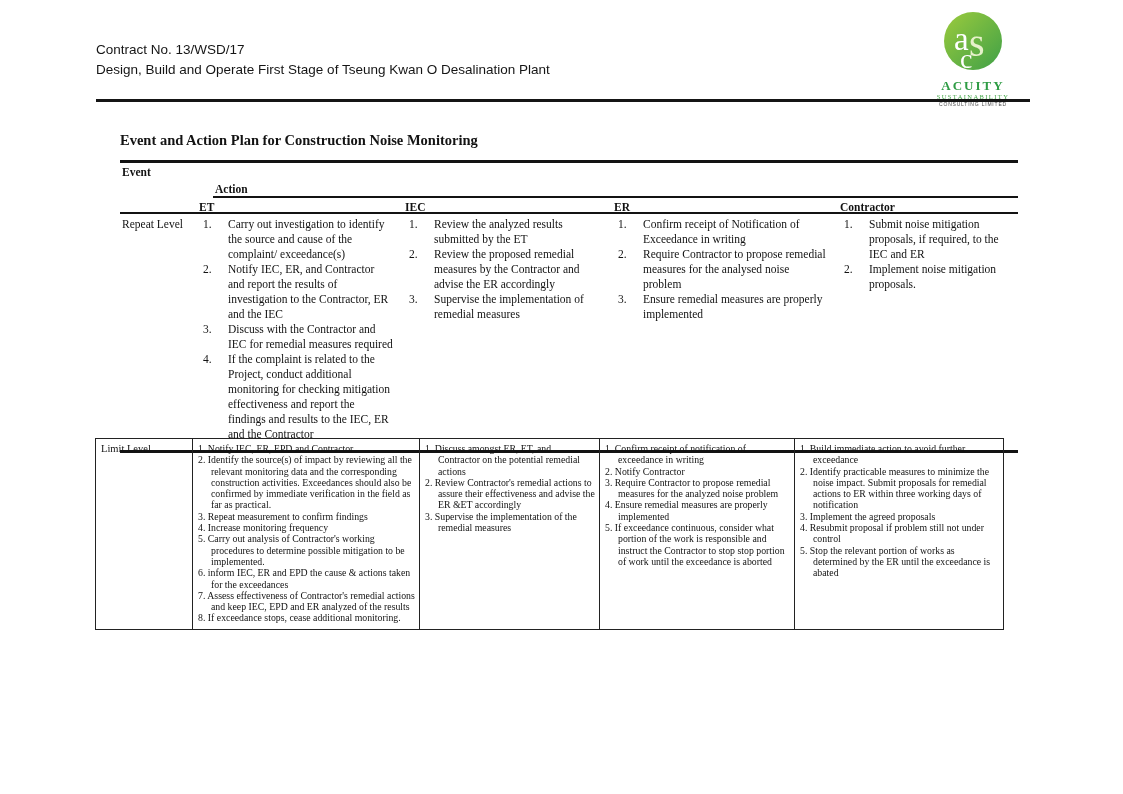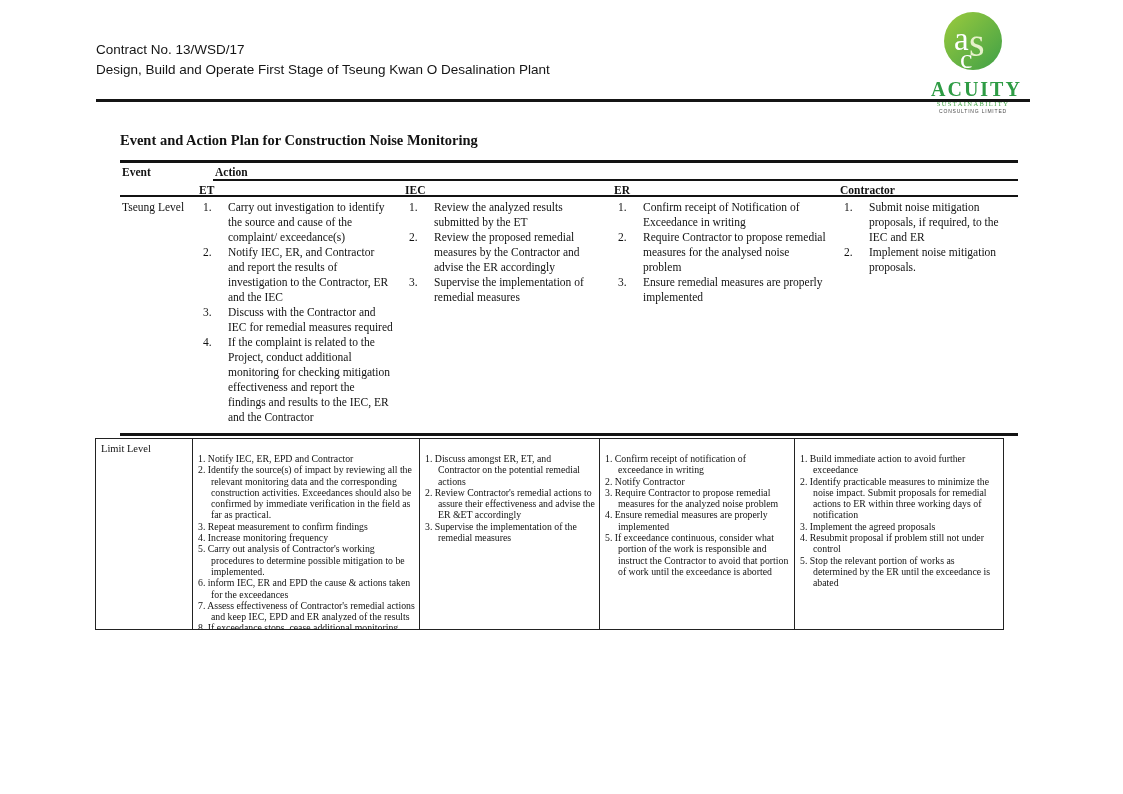--- a/index.html
+++ b/index.html
@@ -24,21 +24,21 @@
   }
 
   
   .logo {
     position:absolute; left:931px; top:10px; width:84px;
     text-align:center; line-height:1;
   }
   .logo-name {
     margin-top:2px;
     font-family:"Liberation Serif", serif;
-    font-size:20px; letter-spacing:2px; color:#2f9c45; font-weight:bold;
+    font-size:13px; letter-spacing:2px; color:#2f9c45; font-weight:bold;
   }
   .logo-tagline {
     margin-top:2px;
     font-family:"Liberation Serif", serif;
     font-size:6.5px; letter-spacing:1.4px; color:#44a648;
   }
   .logo-subtitle {
     margin-top:1.5px;
     font-family:"Liberation Sans", sans-serif;
     font-size:5px; letter-spacing:0.8px; color:#4a4a4a;
@@ -51,41 +51,41 @@
   }
 
   
   .t1 {
     position:absolute; left:120px; top:160px; width:898px;
     border-top:3px solid #131313; border-bottom:3px solid #131313;
     font-size:11.5px; line-height:15px;
   }
   .t1-row1 { display:grid; grid-template-columns:77px 1fr;gap:16px; }
   .t1-row1 .cell { padding:2px 2px 1px; font-weight:bold; height:18px; }
-  .t1-row1 .action-h { border-bottom:2px solid #131313; }
+  .t1-row1 .action-h { border-bottom:2px solid #131313;margin-top:17px; }
   .t1-cols { grid-template-columns:77px 206px 209px 226px 180px; }
   .t1-row2 { display:grid; border-bottom:2px solid #131313; }
   .t1-row2 .cell { padding:2px 2px 1px; font-weight:bold; height:14px; }
   .t1-body { display:grid; min-height:214px; padding:3px 0 8px; }
   .t1-body .cell { padding:0 10px 0 2px; }
   .t1-list { list-style:none; counter-reset:n; }
   .t1-list li { counter-increment:n; position:relative; padding-left:29px; }
   .t1-list li::before { content:counter(n) "."; position:absolute; left:4px; }
 
   
   .t2 {
     position:absolute; left:95px; top:438px; width:909px; height:192px;
     border:1.7px solid #222;
     display:grid; grid-template-columns:96px 227px 180px 195px 211px;
     font-size:9.8px; line-height:11.3px;
   }
   .t2 .cell { padding:4px 4px 2px 5px; overflow:hidden; }
   .t2 .cell + .cell { border-left:1.2px solid #222; }
   .t2 .row-label { font-size:10.5px; }
-  .t2-list { list-style:none; counter-reset:n;margin-top:10px; }
+  .t2-list { list-style:none; counter-reset:n; }
   .t2-list li { counter-increment:n; padding-left:13px; text-indent:-13px; }
   .t2-list li::before { content:counter(n) ". "; }
 </style>
 </head>
 <body>
 
 <div class="doc-header">
   <div>Contract No. 13/WSD/17</div>
   <div>Design, Build and Operate First Stage of Tseung Kwan O Desalination Plant</div>
 </div>
@@ -118,21 +118,21 @@
     <div class="cell action-h">Action</div>
   </div>
   <div class="t1-row2 t1-cols">
     <div class="cell"></div>
     <div class="cell">ET</div>
     <div class="cell">IEC</div>
     <div class="cell">ER</div>
     <div class="cell">Contractor</div>
   </div>
   <div class="t1-body t1-cols">
-    <div class="cell">Tseung Level</div>
+    <div class="cell">Repeat Level</div>
     <div class="cell">
       <ol class="t1-list">
           <li>Carry out investigation to identify the source and cause of the complaint/ exceedance(s)</li>
           <li>Notify IEC, ER, and Contractor and report the results of investigation to the Contractor, ER and the IEC</li>
           <li>Discuss with the Contractor and IEC for remedial measures required</li>
           <li>If the complaint is related to the Project, conduct additional monitoring for checking mitigation effectiveness and report the findings and results to the IEC, ER and the Contractor</li>
         </ol>
     </div>
     <div class="cell">
       <ol class="t1-list">
@@ -177,21 +177,21 @@
         <li>Review Contractor's remedial actions to assure their effectiveness and advise the ER &amp;ET accordingly</li>
         <li>Supervise the implementation of the remedial measures</li>
       </ol>
   </div>
   <div class="cell">
     <ol class="t2-list">
         <li>Confirm receipt of notification of exceedance in writing</li>
         <li>Notify Contractor</li>
         <li>Require Contractor to propose remedial measures for the analyzed noise problem</li>
         <li>Ensure remedial measures are properly implemented</li>
-        <li>If exceedance continuous, consider what portion of the work is responsible and instruct the Contractor to avoid that portion of work until the exceedance is aborted</li>
+        <li>If exceedance continuous, consider what portion of the work is responsible and instruct the Contractor to stop stop portion of work until the exceedance is aborted</li>
       </ol>
   </div>
   <div class="cell">
     <ol class="t2-list">
         <li>Build immediate action to avoid further exceedance</li>
         <li>Identify practicable measures to minimize the noise impact.  Submit proposals for remedial actions to ER within three working days of notification</li>
         <li>Implement the agreed proposals</li>
         <li>Resubmit proposal if problem still not under control</li>
         <li>Stop the relevant portion of works as determined by the ER until the exceedance is abated</li>
       </ol>

